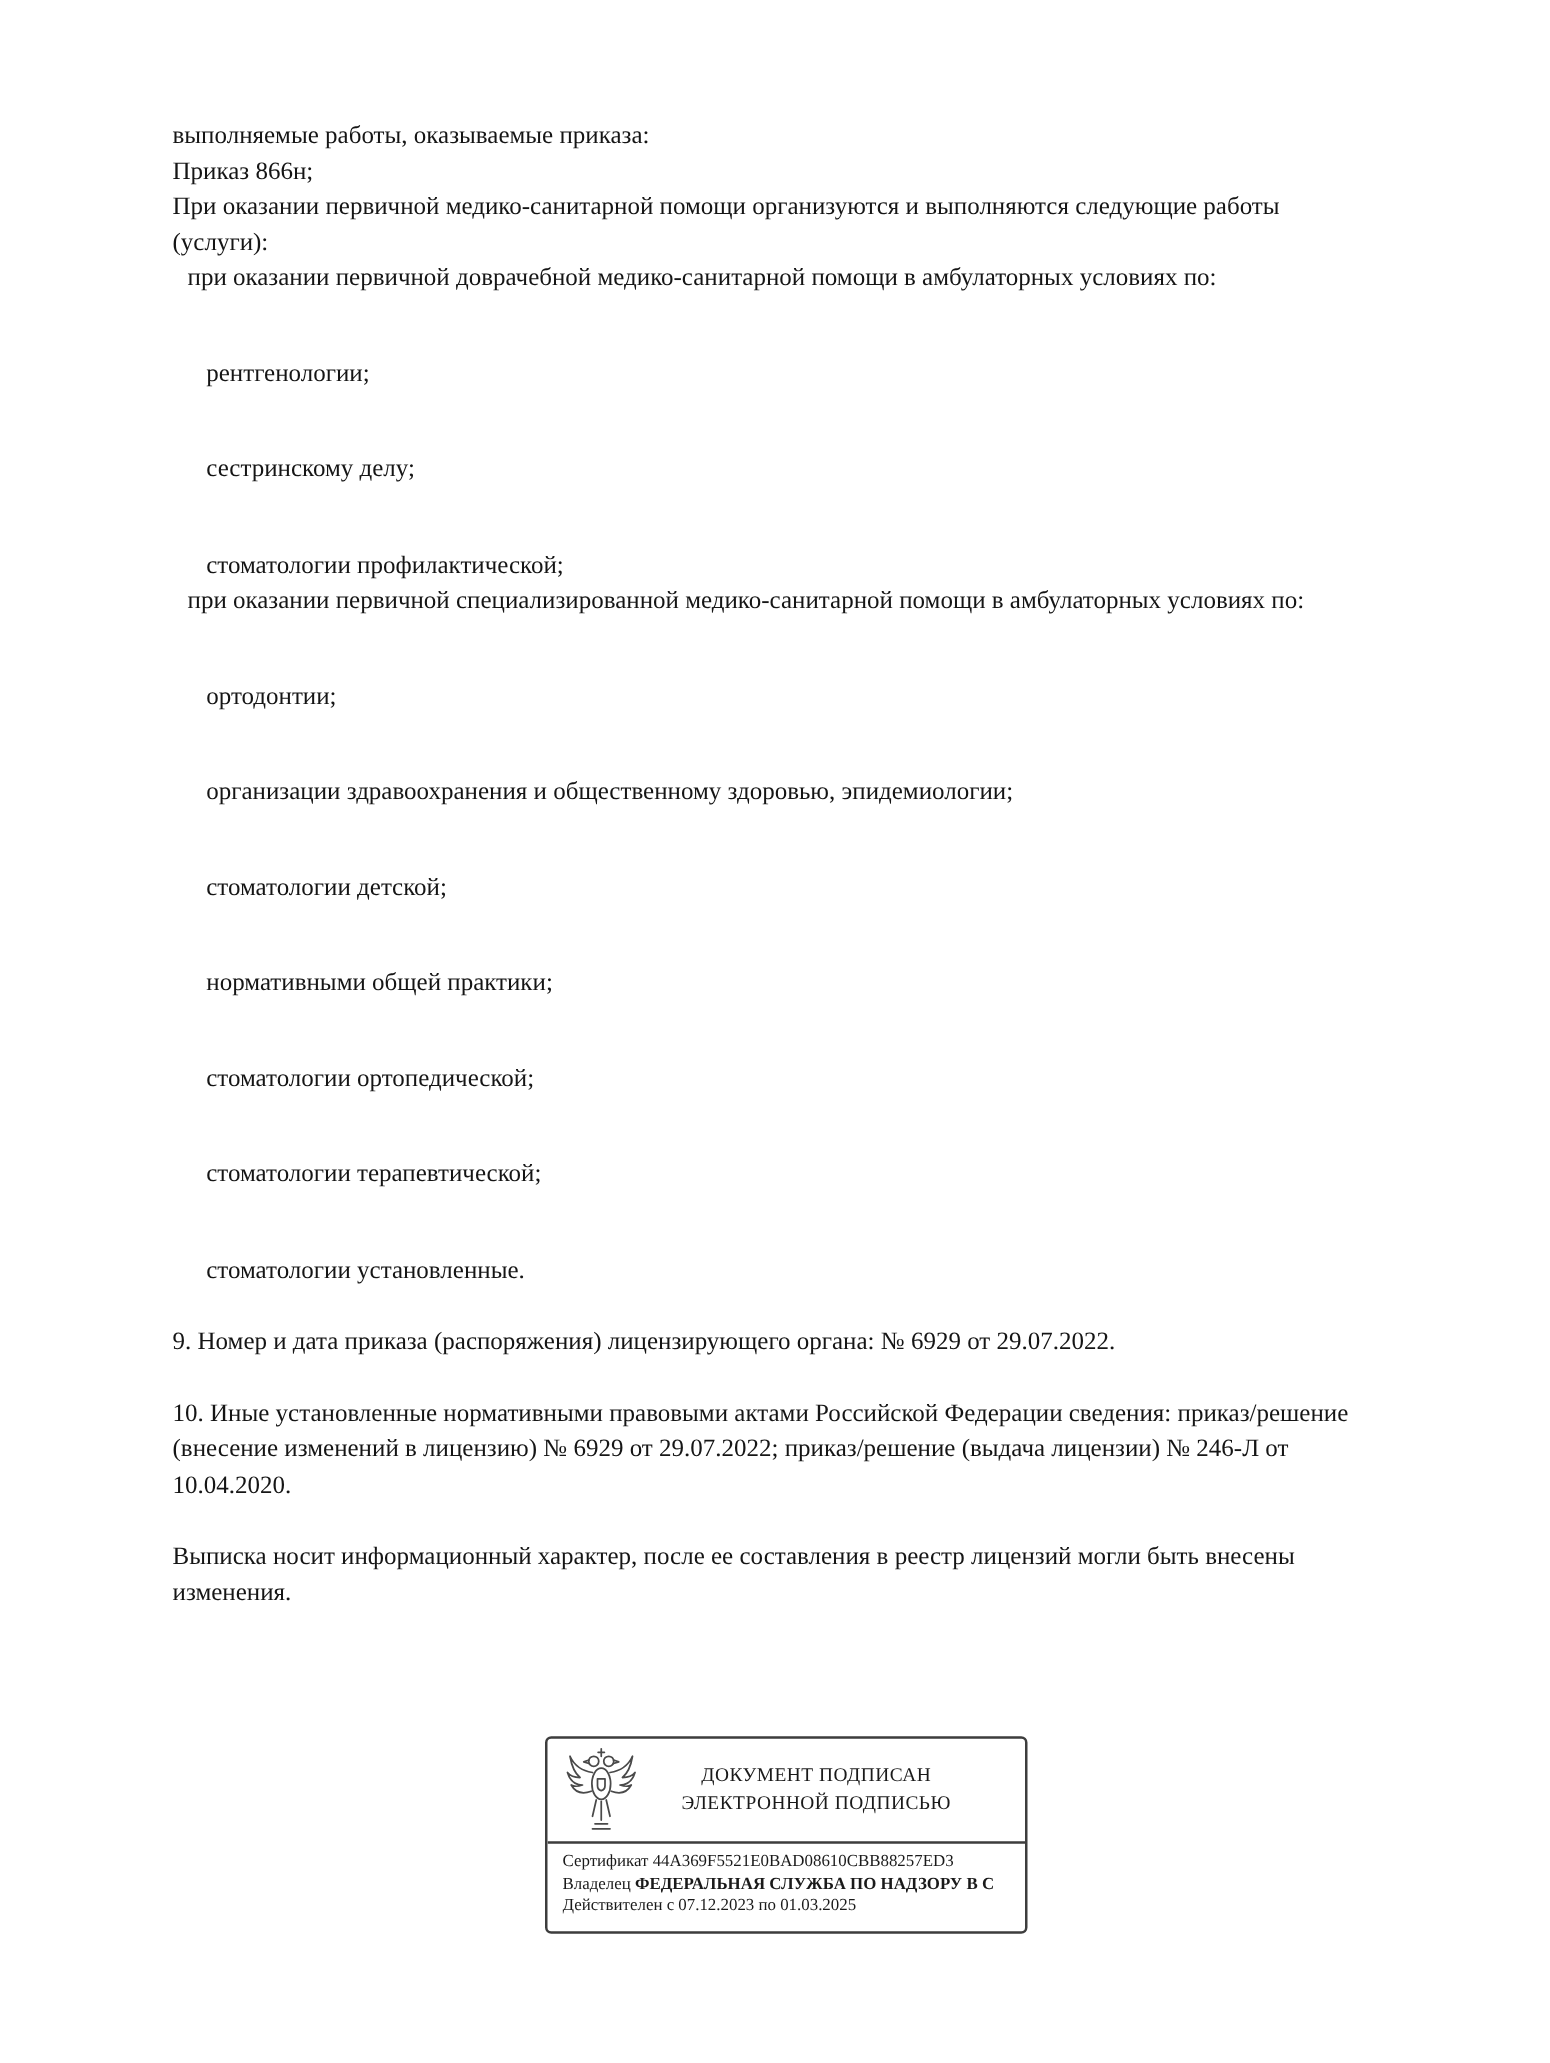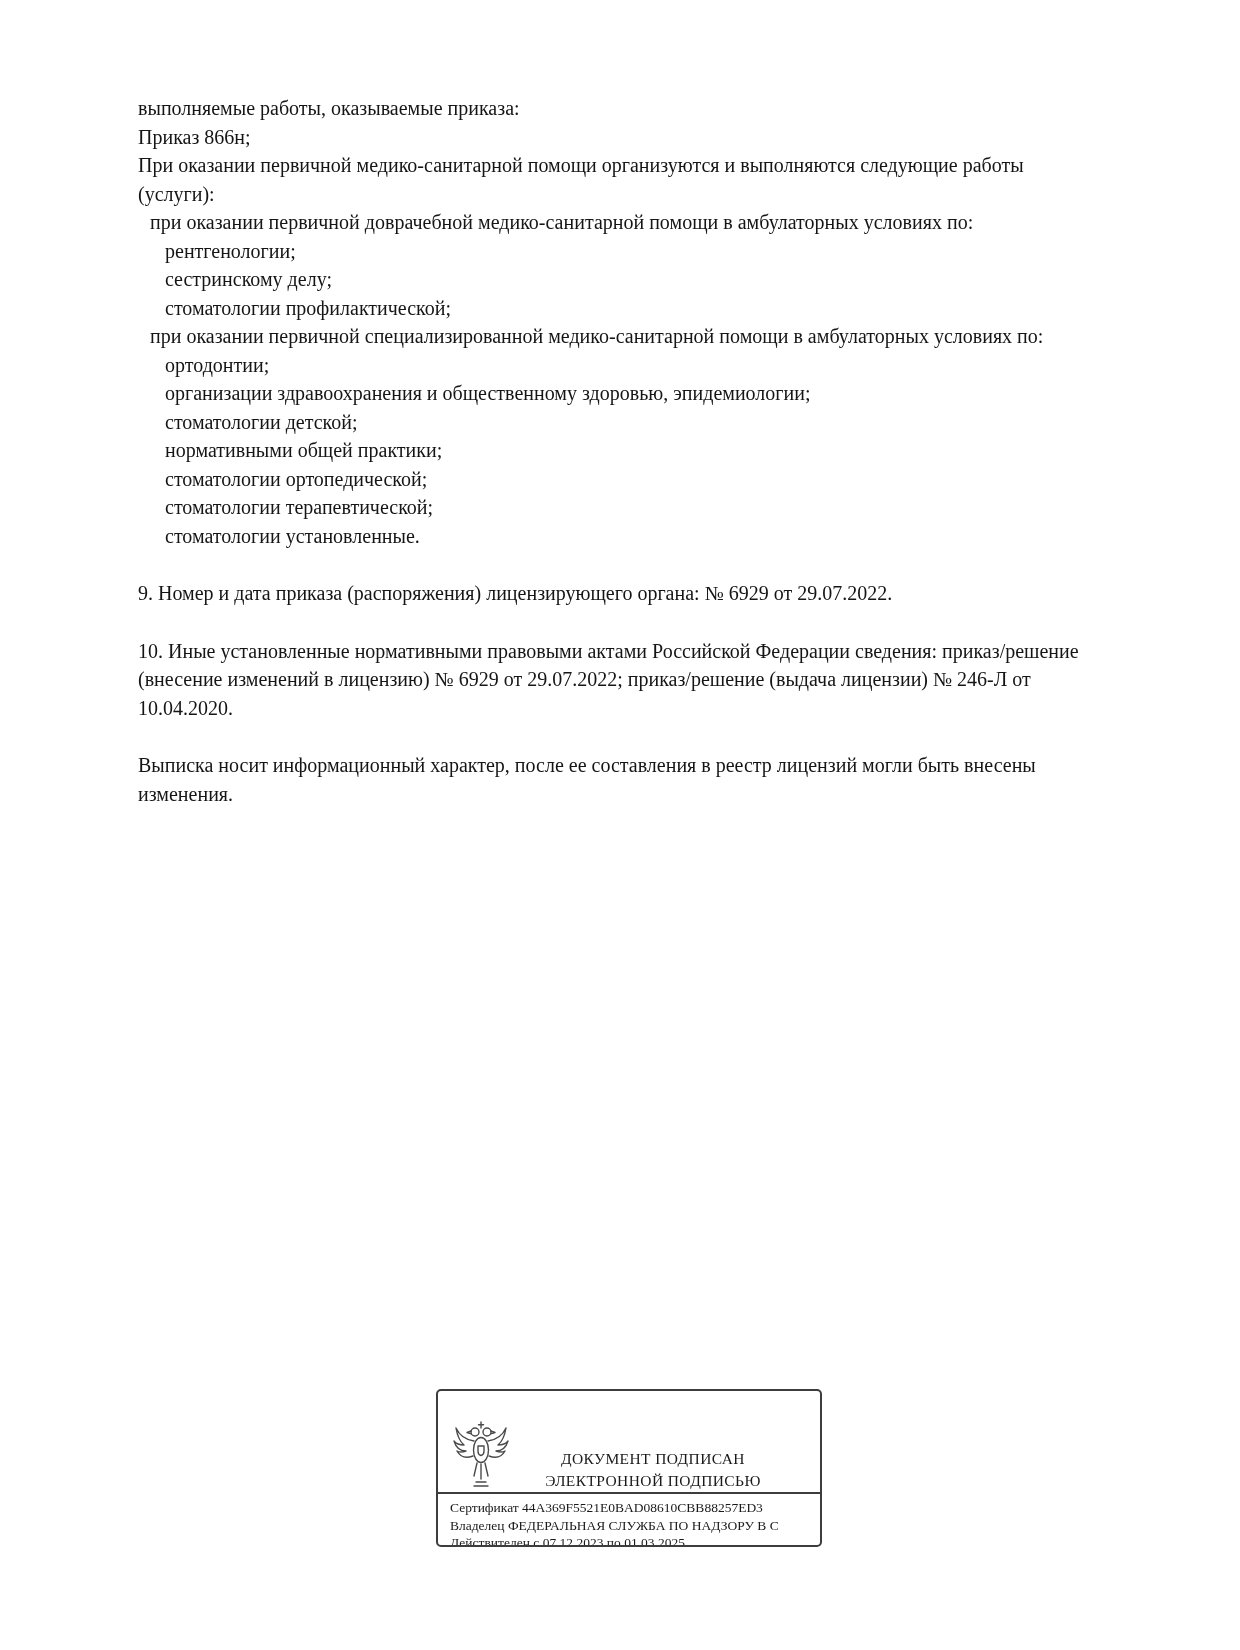--- a/index.html
+++ b/index.html
@@ -18,42 +18,42 @@
   .doc-body {
     position: absolute;
     left: 138px;
     top: 94px;
     width: 967px;
     font-size: 20px;
     line-height: 28.5px;
   }
   .para { margin: 0; }
   .para.hang { text-indent: 12px; }
-  .para.item { padding-left: 27px; }
+  .para.item { padding-left: 27px; margin-top: 48px; }
   .para.gap { margin-top: 29px; }
 
   
   .stamp {
     position: absolute;
     left: 436px;
     top: 1389px;
     width: 386px;
     height: 158px;
     box-sizing: border-box;
     border: 2px solid #3d3d3d;
     border-radius: 5px;
     background: #ffffff;
     font-family: "Liberation Serif", serif;
     color: #1a1a1a;
     overflow: hidden;
   }
   .stamp-top {
     display: flex;
-    align-items: flex-end;
-    height: 101px;
+    align-items: center;
+    height: 82px;
     padding: 0 10px 0 8px;
   }
   .emblem {
     flex: 0 0 auto;
     display: inline-block;
     width: 58px;
     height: 74px;
     margin-left: 6px;
   }
   .stamp-title {
@@ -68,21 +68,21 @@
     border-top: 2px solid #3d3d3d;
     height: 0;
   }
   .stamp-info {
     padding: 5px 12px 0 12px;
     font-size: 13.5px;
     line-height: 17.5px;
     border-radius: 10px;
   }
   .stamp-line { white-space: nowrap; overflow: hidden; }
-  .stamp-line b { font-weight: normal; text-align: center; }
+  .stamp-line b { font-weight: bold; text-align: center; }
 </style>
 </head>
 <body>
 
 <div class="page">
 
   <div class="doc-body" id="doc-body">
       <div class="para plain">выполняемые работы, оказываемые приказа:</div>
       <div class="para plain">Приказ 866н;</div>
       <div class="para plain">При оказании первичной медико-санитарной помощи организуются и выполняются следующие работы (услуги):</div>

